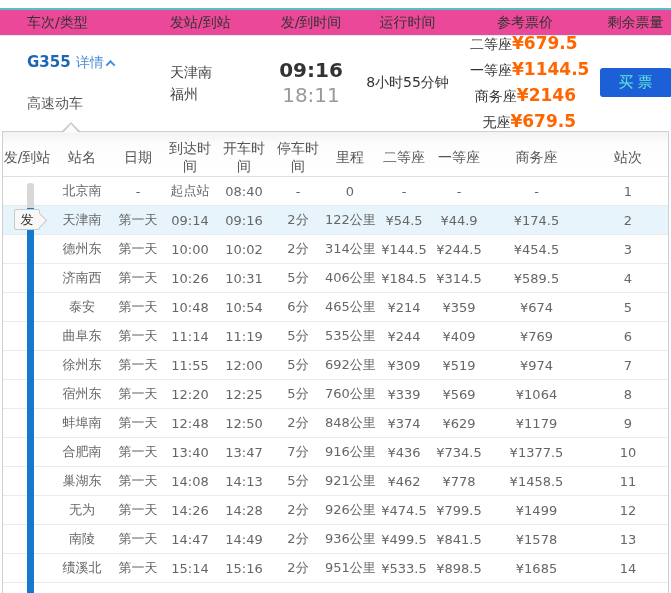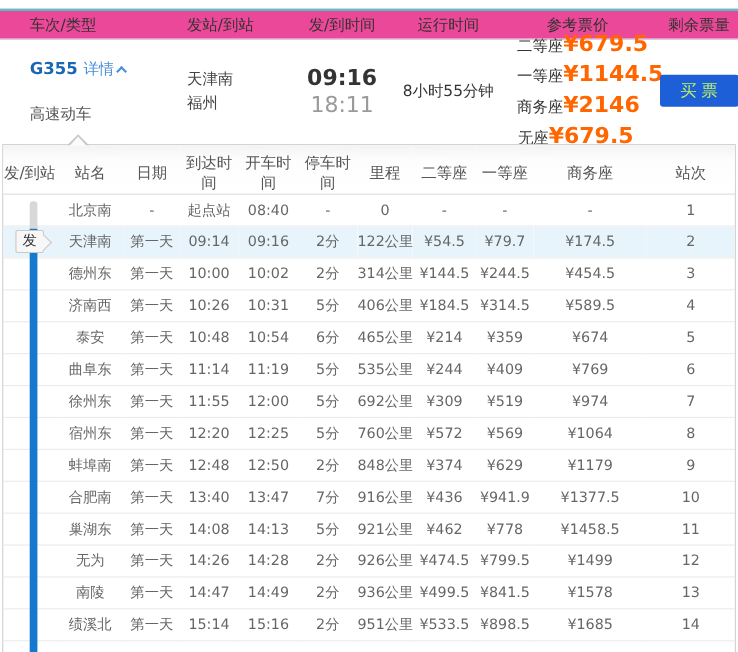--- a/index.html
+++ b/index.html
@@ -31,24 +31,24 @@
   .details-link { color:#4a90d9; font-weight:normal; font-size:14px; cursor:pointer;margin-top:28px; }
   .chev-up { display:inline-block; width:7px; height:7px; border-left:2px solid #4a90d9;
              border-top:2px solid #4a90d9; transform:rotate(45deg) translate(1px,1px); margin-left:3px; }
   .train-type { color:#555; margin-top:23px; }
   .sta { color:#444; line-height:22px; }
   .t-dep { font-size:20px; font-weight:bold; color:#333; line-height:25px; }
   .t-arr { font-size:20px; color:#9a9a9a; line-height:25px; }
   .duration { color:#333; }
   .prices { text-align:right; padding-right:4px; }
   .price-line { line-height:25px; white-space:nowrap; color:#333; }
-  .price-line b { color:#ff6600; font-size:20px; font-weight:bold; }
+  .price-line b { color:#ff6600; font-size:17px; font-weight:bold; }
   .buy-btn {
     display:block; margin:0 auto; width:72px; height:29px; border:0; border-radius:3px;
-    background:#1d5fd6; color:#bef264; font-size:15px; letter-spacing:4px;
+    background:#1d5fd6; color:#5eead4; font-size:15px; letter-spacing:4px;
     font-family:inherit; cursor:pointer; padding-left:4px;
   }
 
   
   .notch-outer { position:absolute; top:122px; left:61px; width:0; height:0; z-index:3;
     border-left:10px solid transparent; border-right:10px solid transparent; border-bottom:10px solid #c9c9c9; }
   .notch-inner { position:absolute; top:124px; left:62.5px; width:0; height:0; z-index:4;
     border-left:8.5px solid transparent; border-right:8.5px solid transparent; border-bottom:9px solid #fbfbfb; }
 
   
@@ -179,21 +179,21 @@
   </tr>
           <tr class="active">
     <td></td>
     <td>天津南</td>
     <td>第一天</td>
     <td>09:14</td>
     <td>09:16</td>
     <td>2分</td>
     <td>122公里</td>
     <td>¥54.5</td>
-    <td>¥79.7</td>
+    <td>¥44.9</td>
     <td>¥174.5</td>
     <td>2</td>
   </tr>
           <tr>
     <td></td>
     <td>德州东</td>
     <td>第一天</td>
     <td>10:00</td>
     <td>10:02</td>
     <td>2分</td>
@@ -256,21 +256,21 @@
     <td>7</td>
   </tr>
           <tr>
     <td></td>
     <td>宿州东</td>
     <td>第一天</td>
     <td>12:20</td>
     <td>12:25</td>
     <td>5分</td>
     <td>760公里</td>
-    <td>¥572</td>
+    <td>¥339</td>
     <td>¥569</td>
     <td>¥1064</td>
     <td>8</td>
   </tr>
           <tr>
     <td></td>
     <td>蚌埠南</td>
     <td>第一天</td>
     <td>12:48</td>
     <td>12:50</td>
@@ -283,21 +283,21 @@
   </tr>
           <tr>
     <td></td>
     <td>合肥南</td>
     <td>第一天</td>
     <td>13:40</td>
     <td>13:47</td>
     <td>7分</td>
     <td>916公里</td>
     <td>¥436</td>
-    <td>¥941.9</td>
+    <td>¥734.5</td>
     <td>¥1377.5</td>
     <td>10</td>
   </tr>
           <tr>
     <td></td>
     <td>巢湖东</td>
     <td>第一天</td>
     <td>14:08</td>
     <td>14:13</td>
     <td>5分</td>

